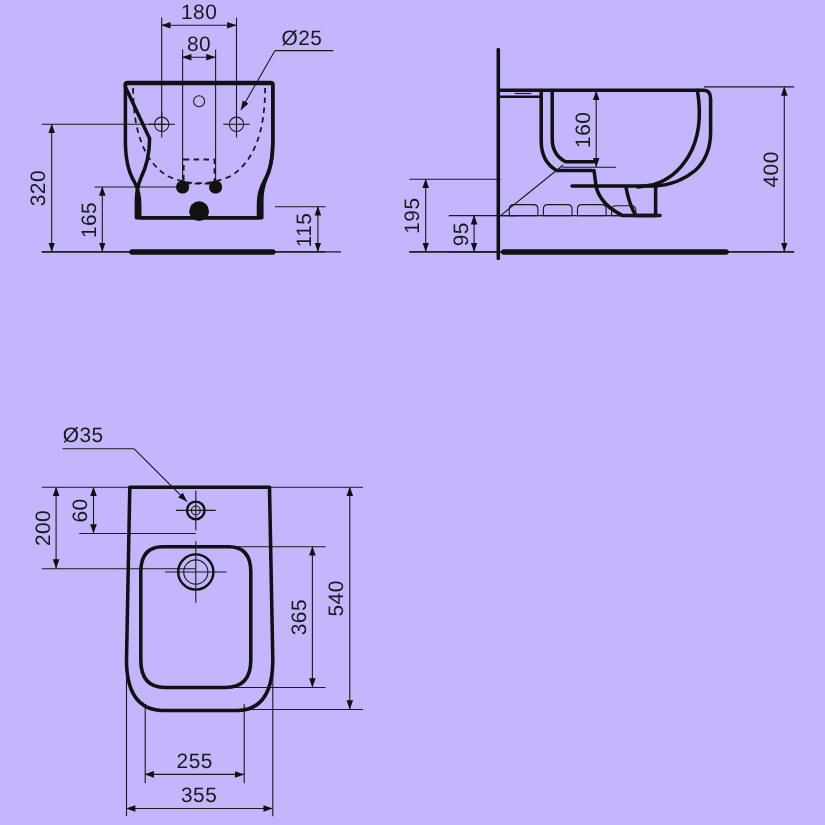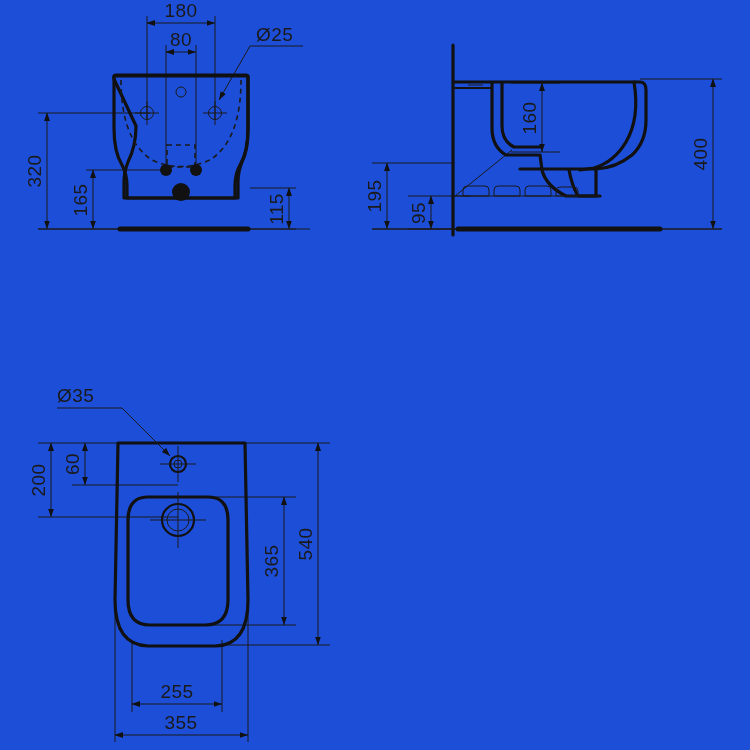--- a/index.html
+++ b/index.html
@@ -3,21 +3,21 @@
 <meta charset="utf-8">
 <title>Technical Drawing</title>
 <style>
   html,body{margin:0;padding:0;background:#ffffff;}
   body{
     width:750px;height:750px;
     font-family:"Liberation Sans", sans-serif;
     color:#000000;
     overflow:hidden;
   }
-  #sheet{position:relative;width:750px;height:750px;background:#1d4ed8;}
+  #sheet{position:relative;width:750px;height:750px;background:#c4b5fd;}
   svg{display:block;}
   text{font-family:"Liberation Sans", sans-serif;fill:#1a1a1a;}
   .dimtext{font-size:19px;letter-spacing:0.4px;}
   .thin{stroke:#1a1a1a;stroke-width:1;fill:none;}
   .outline{stroke:#111111;stroke-width:3.2;fill:none;stroke-linejoin:round;stroke-linecap:round;}
   .outline-thin{stroke:#111111;stroke-width:2.2;fill:none;stroke-linejoin:round;stroke-linecap:round;}
   .hidden-line{stroke:#1a1a1a;stroke-width:1.6;fill:none;stroke-dasharray:5 4;}
   .centerline{stroke:#1a1a1a;stroke-width:1;fill:none;}
   .solidfill{fill:#111111;stroke:none;}
   .heavy{stroke:#111111;stroke-width:5;fill:none;stroke-linecap:round;}

